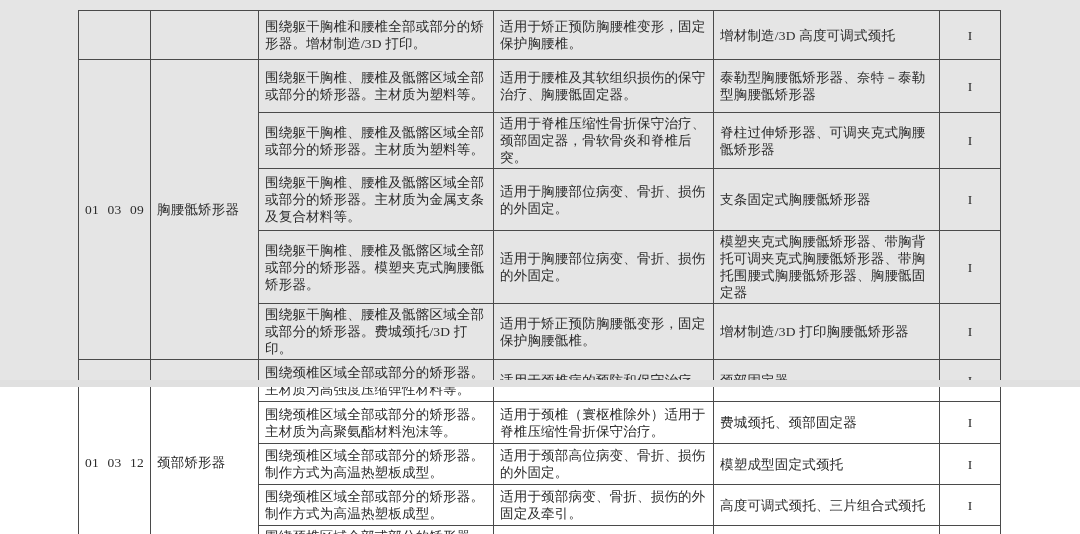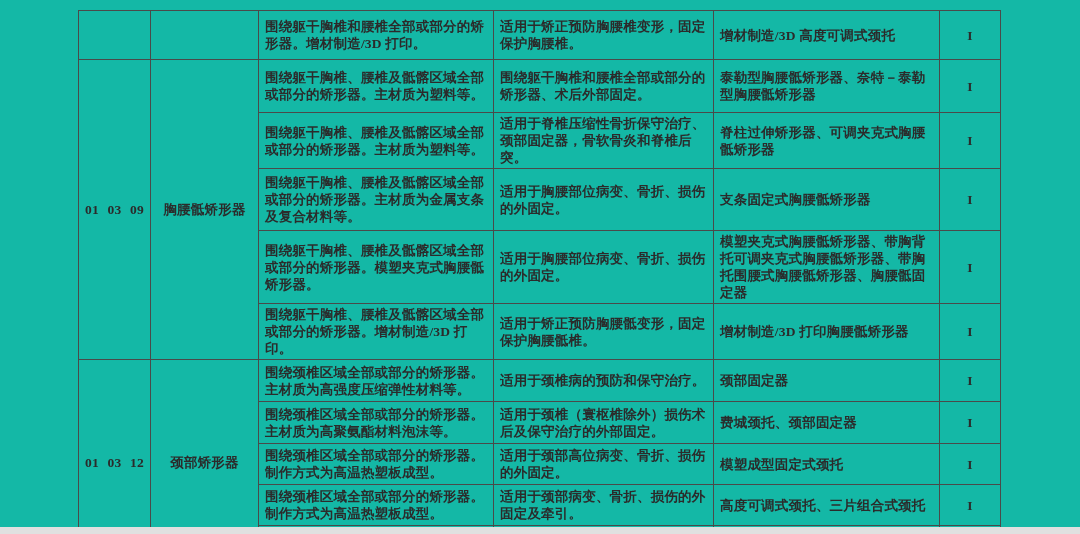--- a/index.html
+++ b/index.html
@@ -7,23 +7,22 @@
     width: 1080px; height: 534px;
     background: #ffffff;
     overflow: hidden;
   }
   body {
     font-family: "Liberation Serif", "DejaVu Serif", serif;
     color: #2b2b2b;
   }
   .page {
     position: relative;
-    width: 1080px; height: 534px;
-    background: #14b8a6;
-    font-weight: bold;
+    width: 1080px; height: 387px;
+    background: #e5e5e5;
   }
   table.cat {
     position: absolute;
     left: 78px; top: 10px;
     width: 922px;
     border-collapse: collapse;
     table-layout: fixed;
   }
   table.cat td {
     border: 1px solid #4a4a4a;
@@ -35,21 +34,20 @@
     overflow: hidden;
     letter-spacing: 0.2px;
   }
   td.code {
     text-align: left;
     padding: 2px 2px;
     word-spacing: 5px;
     white-space: nowrap;
   }
   td.cat-name {
-    text-align: center;
     padding: 2px 3px;
   }
   td.cls {
     text-align: center;
     font-size: 14px;
   }
   .bottom-strip {
     position: absolute;
     left: 0; bottom: 0;
     width: 1080px; height: 7px;
@@ -75,21 +73,21 @@
           <td class="cat-name" rowspan="1"></td>
           <td>围绕躯干胸椎和腰椎全部或部分的矫形器。增材制造/3D 打印。</td>
           <td>适用于矫正预防胸腰椎变形，固定保护胸腰椎。</td>
           <td>增材制造/3D 高度可调式颈托</td>
           <td class="cls">I</td>
         </tr>
         <tr style="height: 53px;">
           <td class="code" rowspan="5">01 03 09</td>
           <td class="cat-name" rowspan="5">胸腰骶矫形器</td>
           <td>围绕躯干胸椎、腰椎及骶髂区域全部或部分的矫形器。主材质为塑料等。</td>
-          <td>围绕躯干胸椎和腰椎全部或部分的矫形器、术后外部固定。</td>
+          <td>适用于腰椎及其软组织损伤的保守治疗、胸腰骶固定器。</td>
           <td>泰勒型胸腰骶矫形器、奈特－泰勒型胸腰骶矫形器</td>
           <td class="cls">I</td>
         </tr>
         <tr style="height: 54px;">
           <td>围绕躯干胸椎、腰椎及骶髂区域全部或部分的矫形器。主材质为塑料等。</td>
           <td>适用于脊椎压缩性骨折保守治疗、颈部固定器，骨软骨炎和脊椎后突。</td>
           <td>脊柱过伸矫形器、可调夹克式胸腰骶矫形器</td>
           <td class="cls">I</td>
         </tr>
         <tr style="height: 62px;">
@@ -98,36 +96,36 @@
           <td>支条固定式胸腰骶矫形器</td>
           <td class="cls">I</td>
         </tr>
         <tr style="height: 59px;">
           <td>围绕躯干胸椎、腰椎及骶髂区域全部或部分的矫形器。模塑夹克式胸腰骶矫形器。</td>
           <td>适用于胸腰部位病变、骨折、损伤的外固定。</td>
           <td>模塑夹克式胸腰骶矫形器、带胸背托可调夹克式胸腰骶矫形器、带胸托围腰式胸腰骶矫形器、胸腰骶固定器</td>
           <td class="cls">I</td>
         </tr>
         <tr style="height: 35px;">
-          <td>围绕躯干胸椎、腰椎及骶髂区域全部或部分的矫形器。增材制造/3D 打印。</td>
+          <td>围绕躯干胸椎、腰椎及骶髂区域全部或部分的矫形器。费城颈托/3D 打印。</td>
           <td>适用于矫正预防胸腰骶变形，固定保护胸腰骶椎。</td>
           <td>增材制造/3D 打印胸腰骶矫形器</td>
           <td class="cls">I</td>
         </tr>
         <tr style="height: 42px;">
           <td class="code" rowspan="5">01 03 12</td>
           <td class="cat-name" rowspan="5">颈部矫形器</td>
           <td>围绕颈椎区域全部或部分的矫形器。主材质为高强度压缩弹性材料等。</td>
           <td>适用于颈椎病的预防和保守治疗。</td>
           <td>颈部固定器</td>
           <td class="cls">I</td>
         </tr>
         <tr style="height: 42px;">
           <td>围绕颈椎区域全部或部分的矫形器。主材质为高聚氨酯材料泡沫等。</td>
-          <td>适用于颈椎（寰枢椎除外）损伤术后及保守治疗的外部固定。</td>
+          <td>适用于颈椎（寰枢椎除外）适用于脊椎压缩性骨折保守治疗。</td>
           <td>费城颈托、颈部固定器</td>
           <td class="cls">I</td>
         </tr>
         <tr style="height: 41px;">
           <td>围绕颈椎区域全部或部分的矫形器。制作方式为高温热塑板成型。</td>
           <td>适用于颈部高位病变、骨折、损伤的外固定。</td>
           <td>模塑成型固定式颈托</td>
           <td class="cls">I</td>
         </tr>
         <tr style="height: 41px;">

